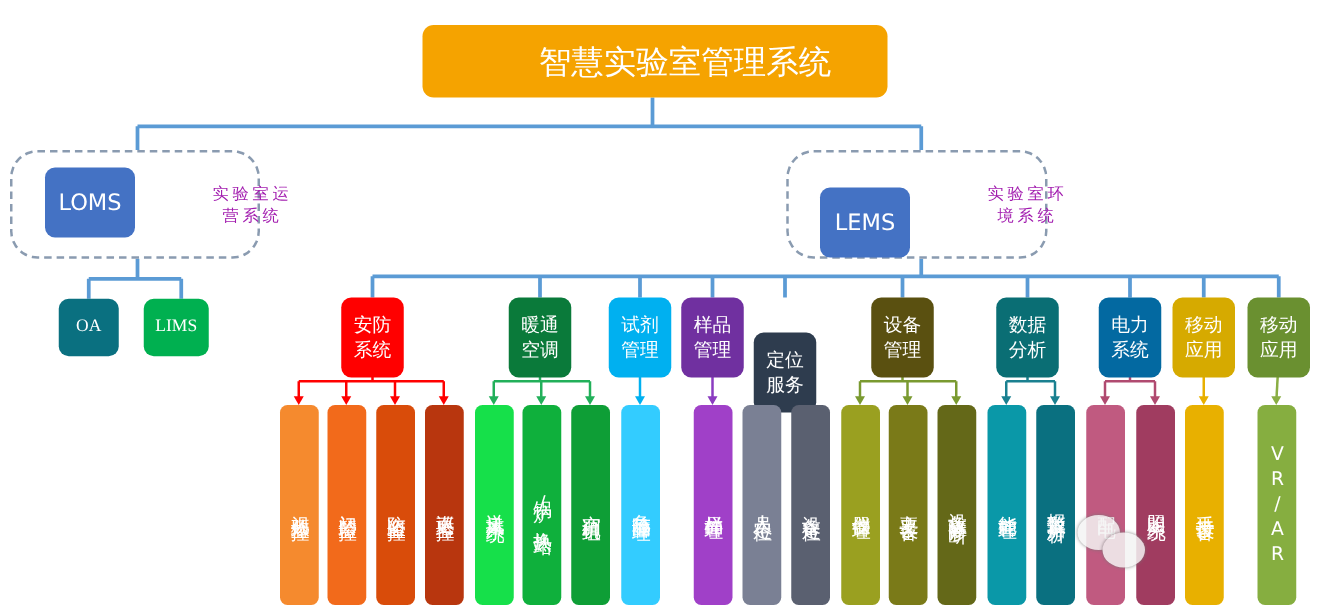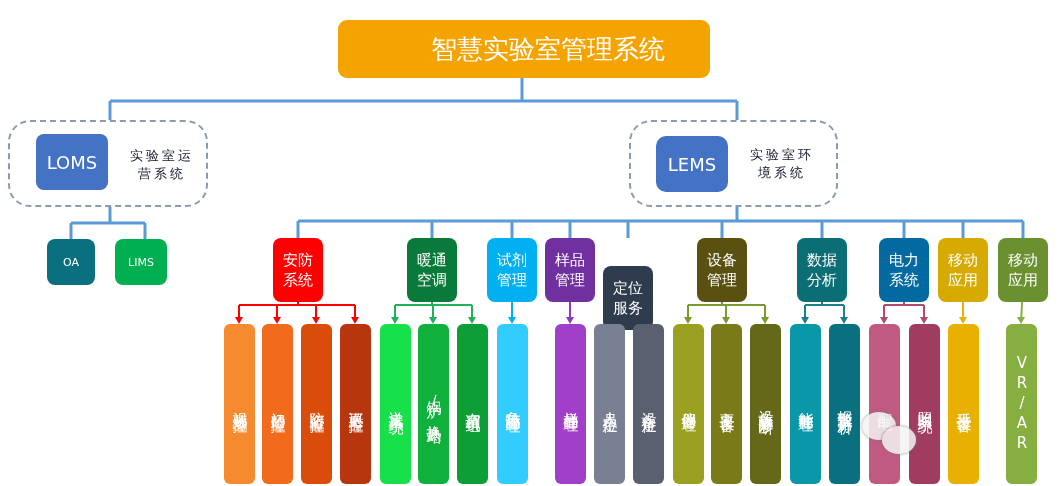--- a/index.html
+++ b/index.html
@@ -5,22 +5,22 @@
   html, body { margin:0; padding:0; background:#ffffff; }
   body { width:1062px; height:486px; position:relative; overflow:hidden;
          font-family:"DejaVu Sans", "Liberation Sans", sans-serif; }
   #wires { position:absolute; left:0; top:0; width:1062px; height:486px; }
   .box { position:absolute; box-sizing:border-box; color:#fff; border-radius:8px;
          display:flex; align-items:center; justify-content:center; text-align:center; }
   .root { left:338px; top:20px; width:372px; height:58px; background:#f5a300;
           font-size:26px; border-radius:9px;padding-left:48px; }
   .group { position:absolute; border:2px dashed #8a9bb0; border-radius:22px; box-sizing:border-box; }
   .sys { background:#4472c4; width:72px; height:56px; font-size:18px; }
-  .sys-desc { position:absolute; color:#0f172a; font-size:13px; line-height:18px; letter-spacing:3px; text-align:center; }
-  .sub { width:48px; height:46px; font-size:11px; }
+  .sys-desc { position:absolute; color:#a21caf; font-size:13px; line-height:18px; letter-spacing:3px; text-align:center;margin-left:40px; }
+  .sub { width:48px; height:46px; font-size:14px;font-family:Liberation Serif, serif; }
   .cat { width:50px; height:64px; font-size:15px; line-height:20px; white-space:pre; }
   .leaf { width:31px; height:160px; top:324px; font-size:15px; line-height:21px; border-radius:6px; }
   .leaf span { writing-mode:vertical-rl; text-orientation:upright; letter-spacing:2px; }
   .watermark { position:absolute; left:862px; top:410px; display:flex; align-items:center; gap:6px; opacity:0.85; }
   .wm-text { font-size:30px; color:#f2f2f2; text-shadow:0 0 2px #666, 1px 1px 2px #444; letter-spacing:1px; }
   .wm-icon { width:56px; height:50px; position:relative; }
   .bubble { position:absolute; background:#f4f4f4; border-radius:50%; box-shadow:0 0 3px #777; }
 </style>
 </head>
 <body>
@@ -105,21 +105,21 @@
 <div class="group" style="left:8px;top:120px;width:200px;height:87px;"></div>
 <div class="box sys" style="left:36px;top:134px;">LOMS</div>
 <div class="sys-desc" style="left:122px;top:147px;width:80px;">
   <div>实验室运</div>
   <div>营系统</div>
 </div>
 <div class="box sub" style="left:47px;top:239px;background:#0a7080;">OA</div>
 <div class="box sub" style="left:115px;top:239px;width:52px;background:#00b050;">LIMS</div>
 
 <div class="group" style="left:629px;top:120px;width:209px;height:87px;"></div>
-<div class="box sys" style="left:656px;top:136px;border-radius:10px;">LEMS</div>
+<div class="box sys" style="left:656px;top:150px;">LEMS</div>
 <div class="sys-desc" style="left:742px;top:147px;width:80px;font-family:Liberation Mono, monospace;">
   <div>实验室环</div>
   <div>境系统</div>
 </div>
 
 <div id="cats">
     <div class="box cat" style="left: 273px; top: 238px; background: rgb(255, 0, 0);">安防
 系统</div>
     <div class="box cat" style="left: 407px; top: 238px; background: rgb(10, 122, 58);">暖通
 空调</div>

